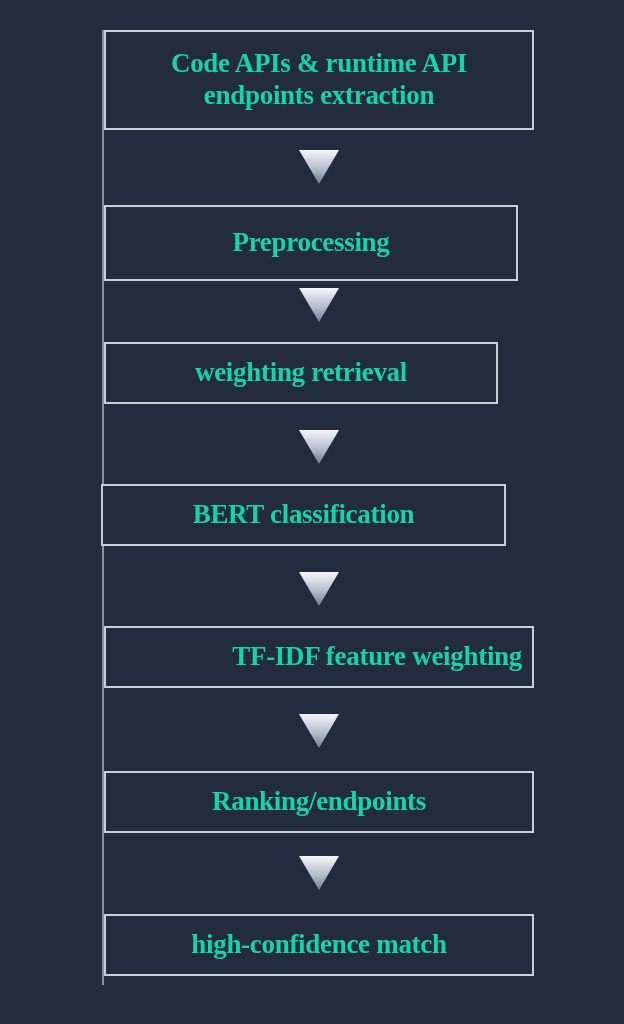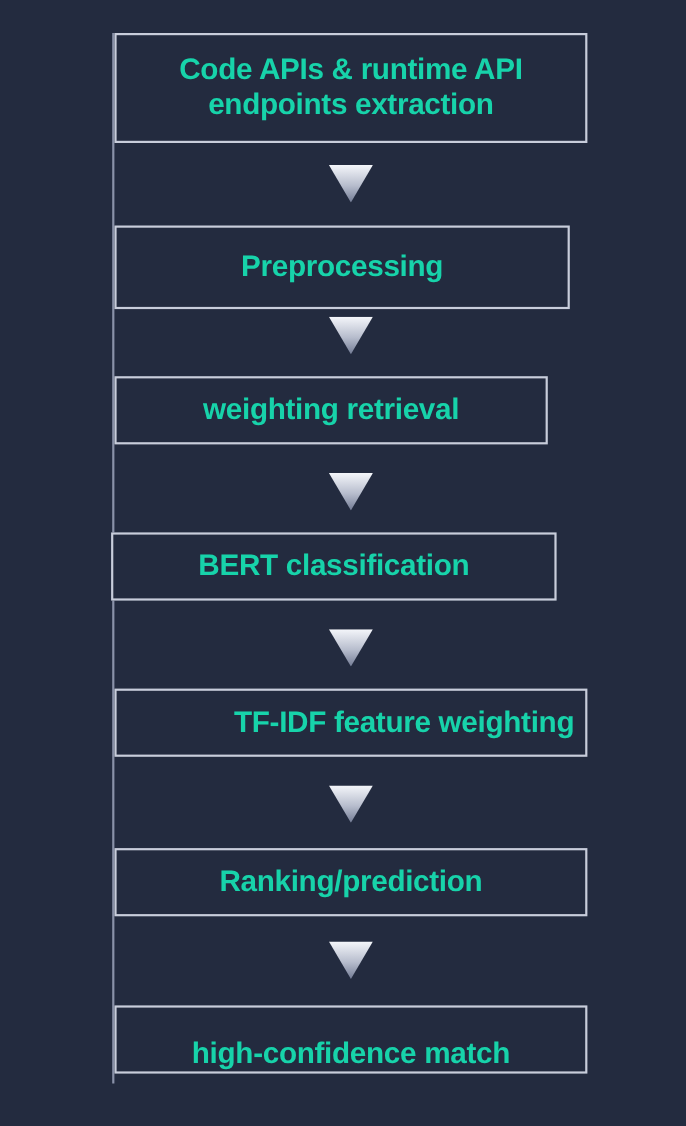--- a/index.html
+++ b/index.html
@@ -37,39 +37,40 @@
   .node {
     position: absolute;
     box-sizing: border-box;
     border: 2px solid #c8cddb;
     background: #232b3f;
     display: flex;
     align-items: center;
     justify-content: center;
     text-align: center;
     z-index: 2;
+    font-family: Liberation Serif, serif;
   }
 
   .node-label {
     color: #17d3aa;
     font-weight: bold;
     font-size: 27px;
     line-height: 1.18;
     letter-spacing: -0.3px;
     padding: 0 10px;
     white-space: pre-line;
   }
 
   .node.n0 { left: 104px; top: 30px;  width: 430px; height: 100px; }
   .node.n1 { left: 104px; top: 205px; width: 414px; height: 76px; }
   .node.n2 { left: 104px; top: 342px; width: 394px; height: 62px; }
   .node.n3 { left: 101px; top: 484px; width: 405px; height: 62px; }
   .node.n4 { left: 104px; top: 626px; width: 430px; height: 62px; justify-content: flex-end; }
   .node.n5 { left: 104px; top: 771px; width: 430px; height: 62px; }
-  .node.n6 { left: 104px; top: 914px; width: 430px; height: 62px; align-items: flex-end; }
+  .node.n6 { left: 104px; top: 914px; width: 430px; height: 62px; }
 
   
   .arrow {
     position: absolute;
     width: 40px;
     height: 34px;
     z-index: 3;
   }
   .arrow svg { display: block; width: 100%; height: 100%; }
 
@@ -167,21 +168,21 @@
           <stop offset="0%" stop-color="#f4f6fa"></stop>
           <stop offset="55%" stop-color="#b7bdcd"></stop>
           <stop offset="100%" stop-color="#737c95"></stop>
         </linearGradient>
       </defs>
       <polygon points="0,0 40,0 20,34" fill="url(#g4)"></polygon>
     </svg>
   </div>
 
   <div class="node n5">
-    <span class="node-label">Ranking/prediction</span>
+    <span class="node-label">Ranking/endpoints</span>
   </div>
 
   <div class="arrow a5">
     <svg viewBox="0 0 40 34" xmlns="http://www.w3.org/2000/svg">
       <defs>
         <linearGradient id="g5" x1="0" y1="0" x2="0" y2="1">
           <stop offset="0%" stop-color="#f4f6fa"></stop>
           <stop offset="55%" stop-color="#b7bdcd"></stop>
           <stop offset="100%" stop-color="#737c95"></stop>
         </linearGradient>

